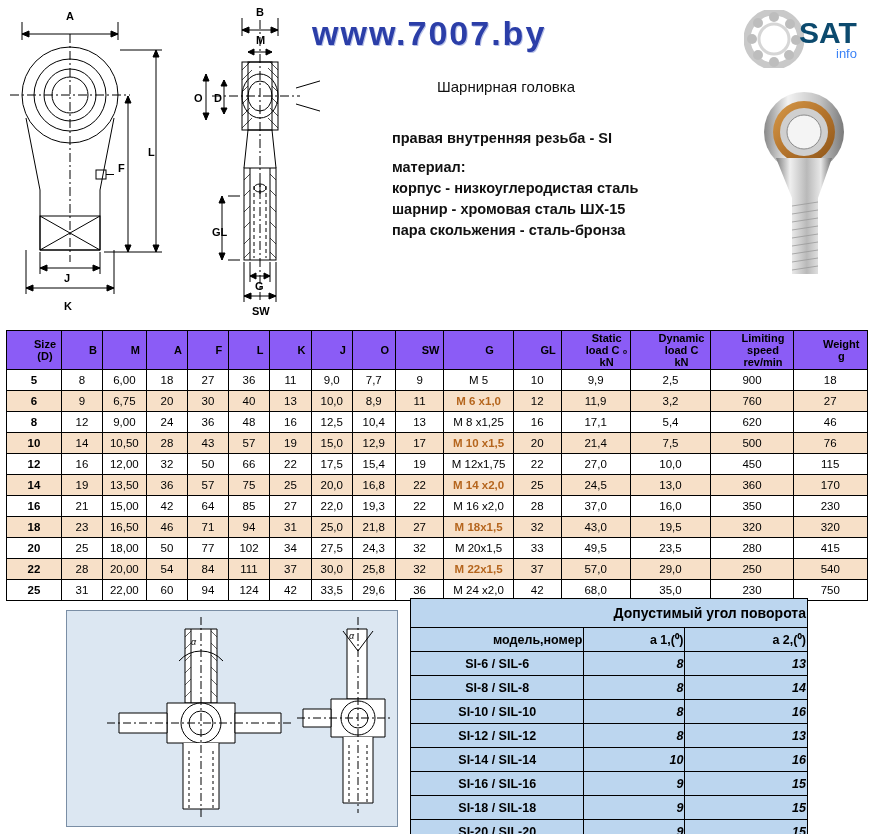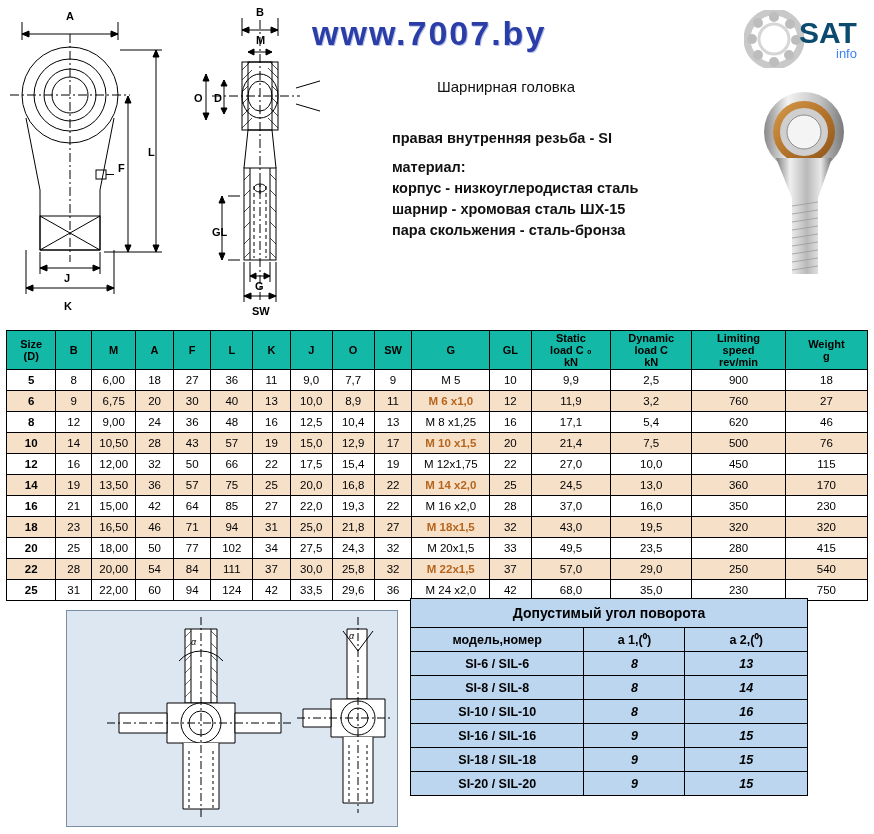--- a/index.html
+++ b/index.html
@@ -27,32 +27,32 @@
   #subtitle{left:437px;top:78px;font-size:15px;color:#111;}
   #spec{left:392px;top:118px;font-size:14.5px;font-weight:bold;color:#111;line-height:21px;margin-top:10px;}
   #spec .l{display:block;white-space:nowrap;}
 
   
   #photo{left:752px;top:88px;width:110px;height:190px;}
 
   
   #maintable{left:6px;top:330px;width:862px;border-collapse:collapse;font-size:11.5px;}
   #maintable th,#maintable td{border:1px solid #000;text-align:center;padding:1px 2px;height:18px;}
-  #maintable thead th{font-weight:bold;background:#14b8a6;font-size:11px;line-height:12px;}
+  #maintable thead th{font-weight:bold;background:#8b5cf6;font-size:11px;line-height:12px;padding-left:24px;}
   #maintable td.size{font-weight:bold;}
   tr.hl td{background:#f7e0c8;}
   tr.hl td.gcol{color:#b5651d;font-weight:bold;}
   th.sizehdr{background:#f2c79a;}
   #maintable td{white-space:nowrap;}
 
   
   #figbox{left:66px;top:610px;width:330px;height:215px;background:#dce7f2;border:1px solid #7a8ea5;}
   
   #angle{left:410px;top:598px;width:398px;border-collapse:collapse;font-size:12.5px;}
-  #angle td,#angle th{border:1px solid #000;background:#bcd6ef;text-align:center;height:21px;}
+  #angle td,#angle th{border:1px solid #000;background:#bcd6ef;text-align:right;height:21px;}
   #angle .hdr{font-weight:bold;font-size:14px;height:26px;}
   #angle .sub{font-weight:bold;}
   #angle .model{font-weight:bold;text-align:center;}
   #angle .val{font-style:italic;font-weight:bold;}
   .lbl{font-family:"Liberation Sans",sans-serif;font-size:11px;font-weight:bold;}
 </style>
 </head>
 <body>
 
 <div class="abs" id="drawings">
@@ -604,20 +604,30 @@
         <td class="model">SI-8 / SIL-8</td>
         <td class="val">8</td>
         <td class="val">14</td>
       </tr>
       <tr>
         <td class="model">SI-10 / SIL-10</td>
         <td class="val">8</td>
         <td class="val">16</td>
       </tr>
       <tr>
+        <td class="model">SI-12 / SIL-12</td>
+        <td class="val">8</td>
+        <td class="val">13</td>
+      </tr>
+      <tr>
+        <td class="model">SI-14 / SIL-14</td>
+        <td class="val">10</td>
+        <td class="val">16</td>
+      </tr>
+      <tr>
         <td class="model">SI-16 / SIL-16</td>
         <td class="val">9</td>
         <td class="val">15</td>
       </tr>
       <tr>
         <td class="model">SI-18 / SIL-18</td>
         <td class="val">9</td>
         <td class="val">15</td>
       </tr>
       <tr>

